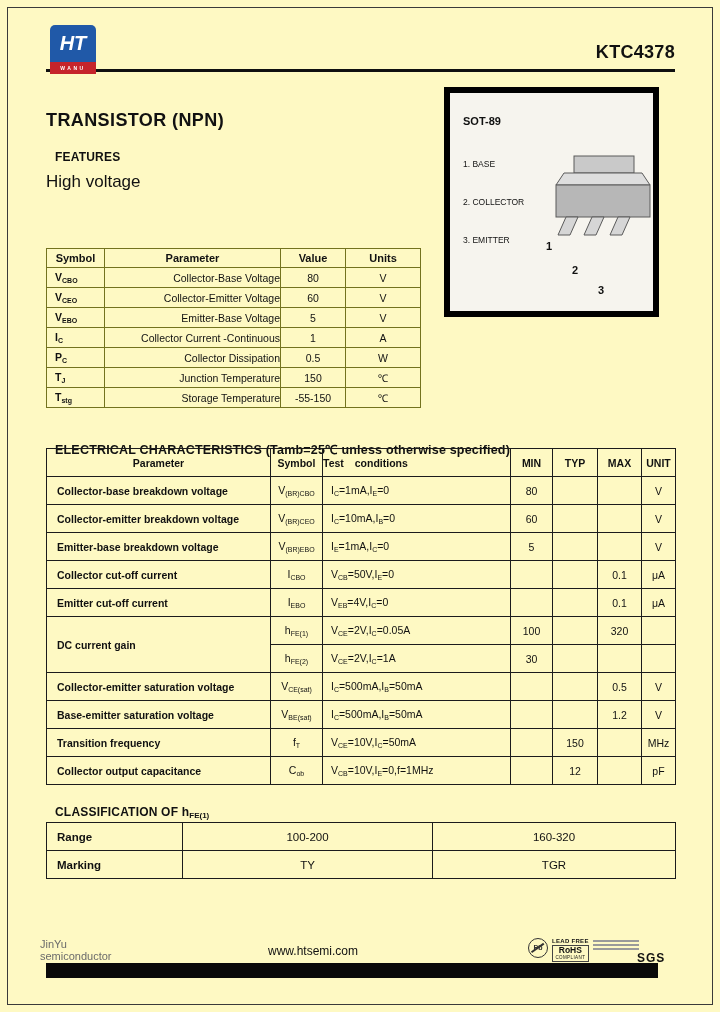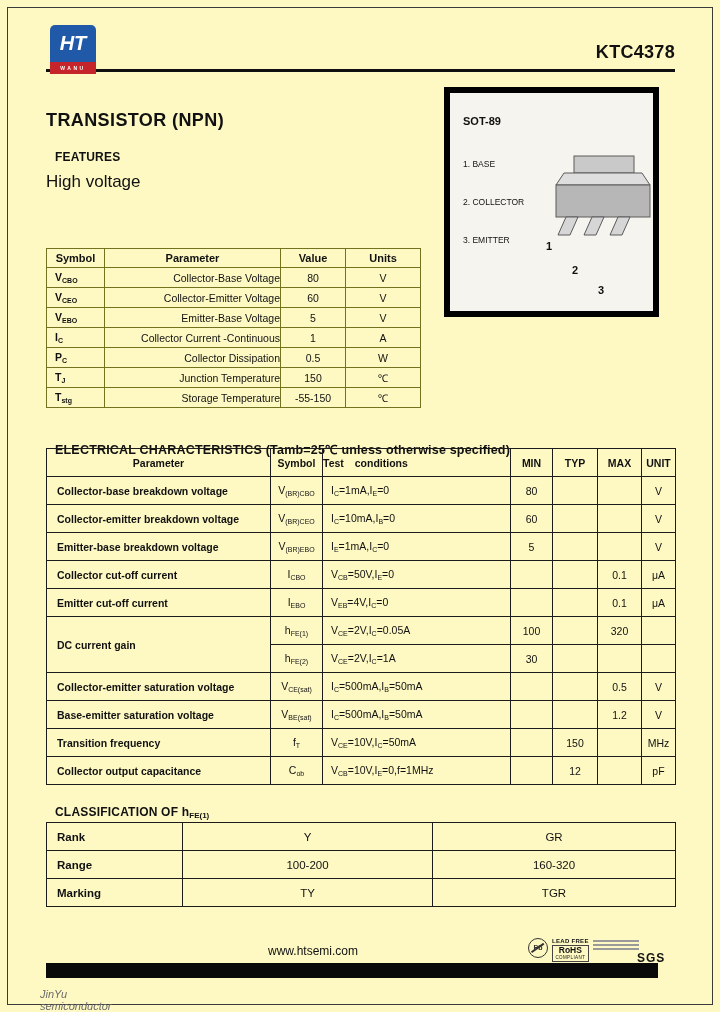--- a/index.html
+++ b/index.html
@@ -70,21 +70,21 @@
 
   
   .cl-wrap { position:absolute; left:46px; top:822px; }
   .cl-table { width:629px; }
   .cl-table td { border:1px solid #1c1c1c; height:28px; font-size:11.5px; overflow:hidden; }
   .cl-label { width:136px; font-weight:bold; padding-left:10px; }
   .cl-c1 { width:250px; text-align:center; }
   .cl-c2 { width:243px; text-align:center; }
 
   
-  .company { position:absolute; left:40px; top:988px; color:#6b6b6b; font-size:11px; line-height:12px;font-style:italic; }
+  .company { position:absolute; left:40px; top:938px; color:#6b6b6b; font-size:11px; line-height:12px; }
   .website { position:absolute; left:268px; top:944px; font-size:12px; color:#101010; }
   .footer-bar { position:absolute; left:46px; top:963px; width:612px; height:15px; background:#0a0a0a; }
   .cert-cluster { position:absolute; left:528px; top:938px; display:flex; align-items:flex-start; gap:4px; }
   .pbfree-circle { width:20px; height:20px; border:1.6px solid #333; border-radius:50%;
     font-size:7px; font-weight:bold; text-align:center; line-height:17px; color:#333; position:relative; }
   .pbfree-circle::after { content:""; position:absolute; left:1px; top:8px; width:15px; height:1.5px;
     background:#333; transform:rotate(-35deg); }
   .leadfree-label { font-size:6px; font-weight:bold; letter-spacing:0.3px; margin-bottom:1px; }
   .rohs-box { border:1px solid #444; padding:0 2px 1px 2px; text-align:center; }
   .rohs-text { font-size:8.5px; font-weight:bold; line-height:9px; }
@@ -301,25 +301,20 @@
         </tr>
       </tbody>
     </table>
   </div>
 
   <div class="sec-heading cl-heading">CLASSIFICATION OF   h<sub>FE(1)</sub></div>
   <div class="cl-wrap">
     <table class="cl-table">
       <tbody>
         <tr>
-          <td class="cl-label">Rank</td>
-          <td class="cl-c1">Y</td>
-          <td class="cl-c2">GR</td>
-        </tr>
-        <tr>
           <td class="cl-label">Range</td>
           <td class="cl-c1">100-200</td>
           <td class="cl-c2">160-320</td>
         </tr>
         <tr>
           <td class="cl-label">Marking</td>
           <td class="cl-c1">TY</td>
           <td class="cl-c2">TGR</td>
         </tr>
       </tbody>

